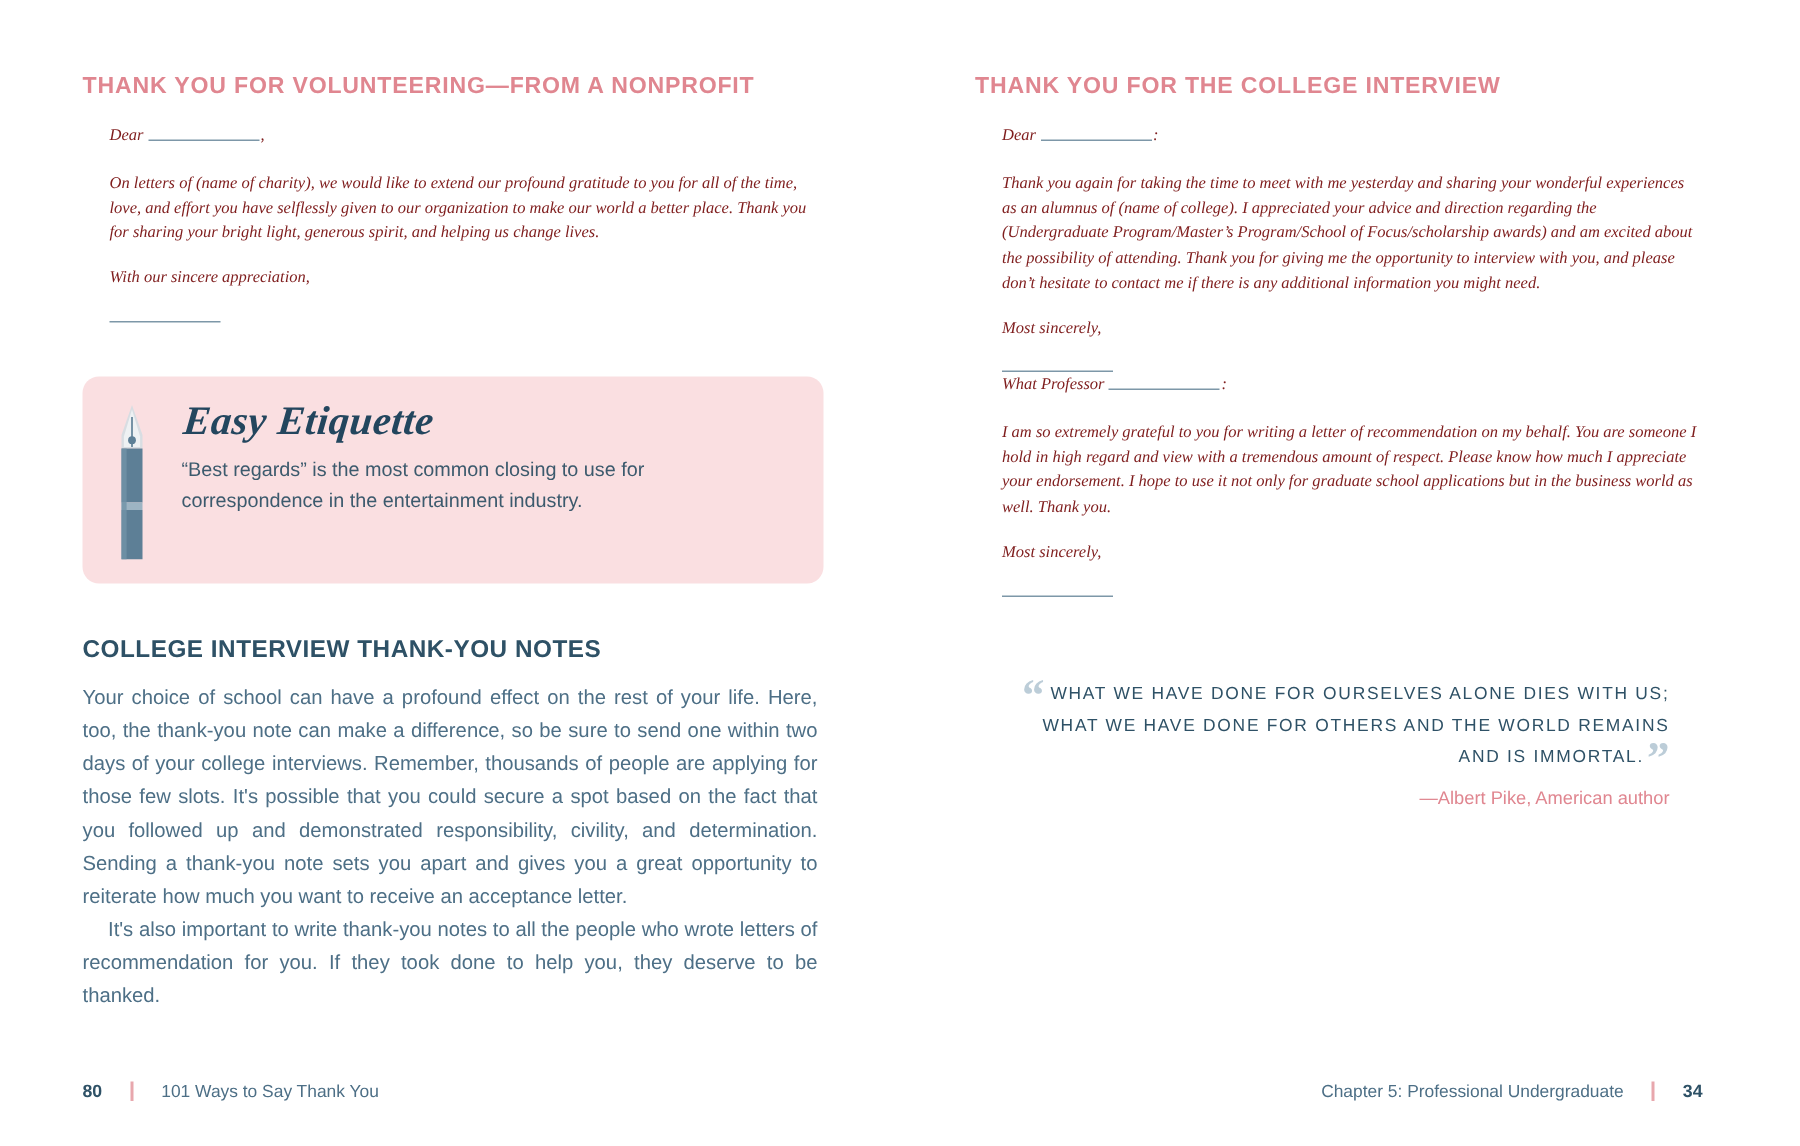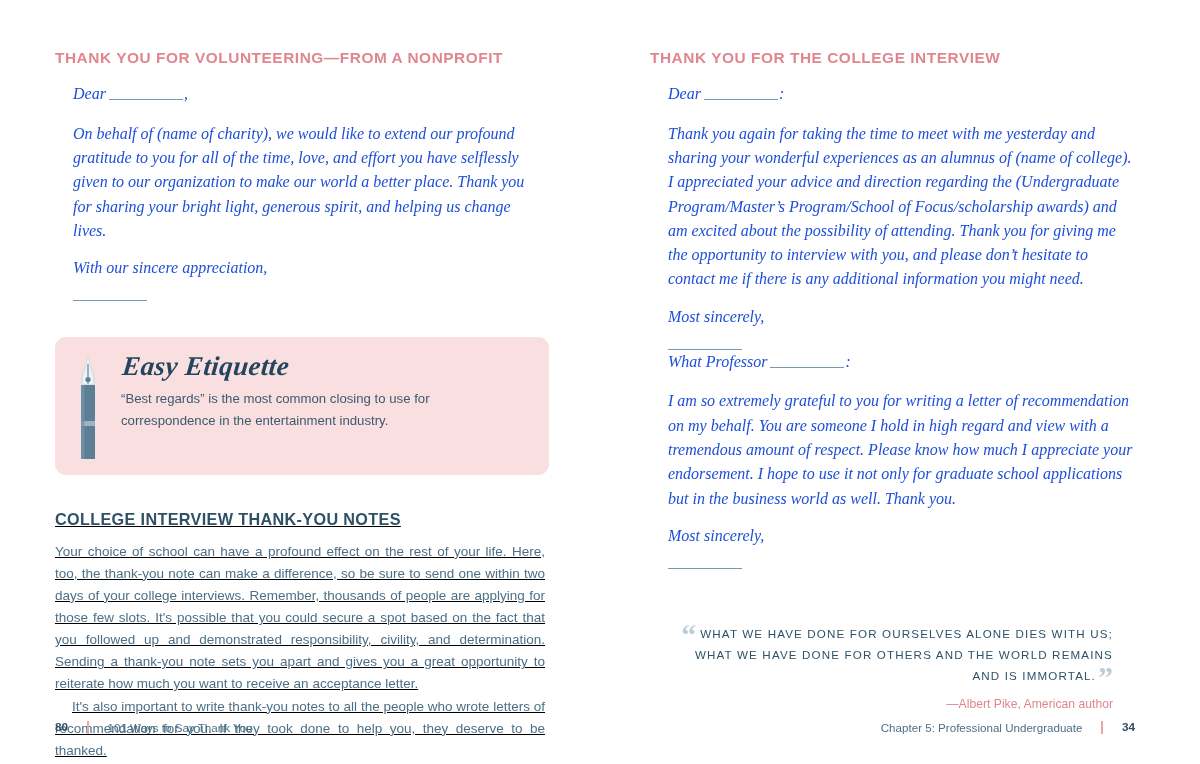--- a/index.html
+++ b/index.html
@@ -53,23 +53,23 @@
     text-transform: uppercase;
   }
 
   
   .letter {
     padding-left: 18px;
   }
   .letter p {
     font-family: "Liberation Serif", serif;
     font-style: italic;
-    font-size: 16px;
+    font-size: 11px;
     line-height: 1.52;
-    color: #1d4ed8;
+    color: #7f1d1d;
     margin: 0 0 13px 0;
   }
   .letter p.salutation { margin-bottom: 15px; }
   .letter p:last-child { margin-bottom: 0; }
 
   .blank-fill {
     display: inline-block;
     width: 74px;
     border-bottom: 1.4px solid #7d97a8;
     height: 0.82em;
@@ -204,21 +204,21 @@
 
 <div class="spread">
 
   <div class="page page-left">
 
     <h2 class="tmpl-heading">THANK YOU FOR VOLUNTEERING—FROM A NONPROFIT</h2>
 
     <div class="letter">
       <p class="salutation"><span>Dear</span><span class="blank-fill"></span><span>,</span></p>
 
-      <p>On behalf of (name of charity), we would like to extend our profound gratitude to you for all of the time, love, and effort you have selflessly given to our organization to make our world a better place. Thank you for sharing your bright light, generous spirit, and helping us change lives.</p>
+      <p>On letters of (name of charity), we would like to extend our profound gratitude to you for all of the time, love, and effort you have selflessly given to our organization to make our world a better place. Thank you for sharing your bright light, generous spirit, and helping us change lives.</p>
 
       <p>With our sincere appreciation,</p>
 
       <span class="sig-line"></span>
     </div>
 
     <div class="callout">
       <div class="callout-pen">
         <svg width="22" height="104" viewBox="0 0 22 104" aria-hidden="true">
           <path d="M11 1 L18 21 L18 30 L4 30 L4 21 Z" fill="#d8dde2"></path>
@@ -230,21 +230,21 @@
           <rect x="4" y="71" width="14" height="33" fill="#5d7f96"></rect>
           <rect x="4" y="30" width="3.4" height="74" fill="#7293a8" opacity="0.8"></rect>
         </svg>
       </div>
       <div class="callout-body">
         <div class="callout-title">Easy Etiquette</div>
         <p class="callout-text">“Best regards” is the most common closing to use for correspondence in the entertainment industry.</p>
       </div>
     </div>
 
-    <div style="margin-top:34px;text-decoration:underline;">
+    <div style="margin-top:34px;">
       <h3 class="section-heading">COLLEGE INTERVIEW THANK-YOU NOTES</h3>
       <div class="prose">
         <p>Your choice of school can have a profound effect on the rest of your life. Here, too, the thank-you note can make a difference, so be sure to send one within two days of your college interviews. Remember, thousands of people are applying for those few slots. It's possible that you could secure a spot based on the fact that you followed up and demonstrated responsibility, civility, and determination. Sending a thank-you note sets you apart and gives you a great opportunity to reiterate how much you want to receive an acceptance letter.</p>
         <p>It's also important to write thank-you notes to all the people who wrote letters of recommendation for you. If they took done to help you, they deserve to be thanked.</p>
       </div>
     </div>
 
     <div class="footer footer-left">
       <span class="folio">80</span>
       <span class="footer-rule"></span>

